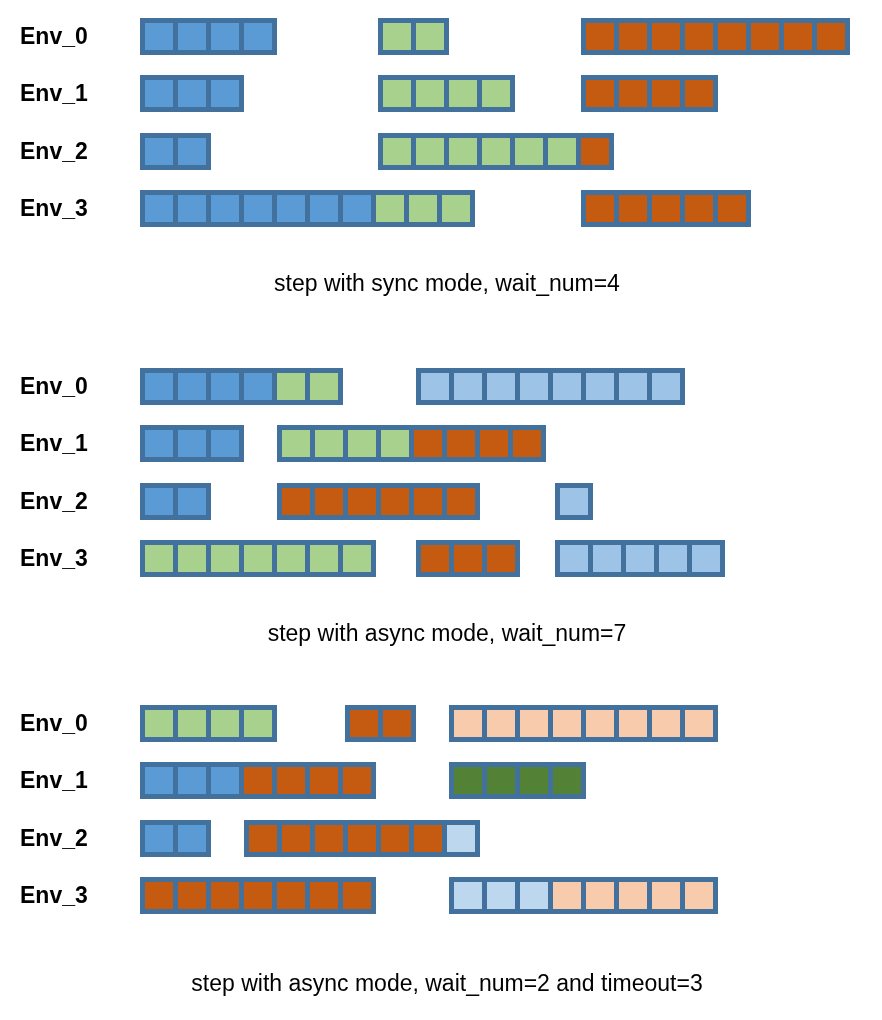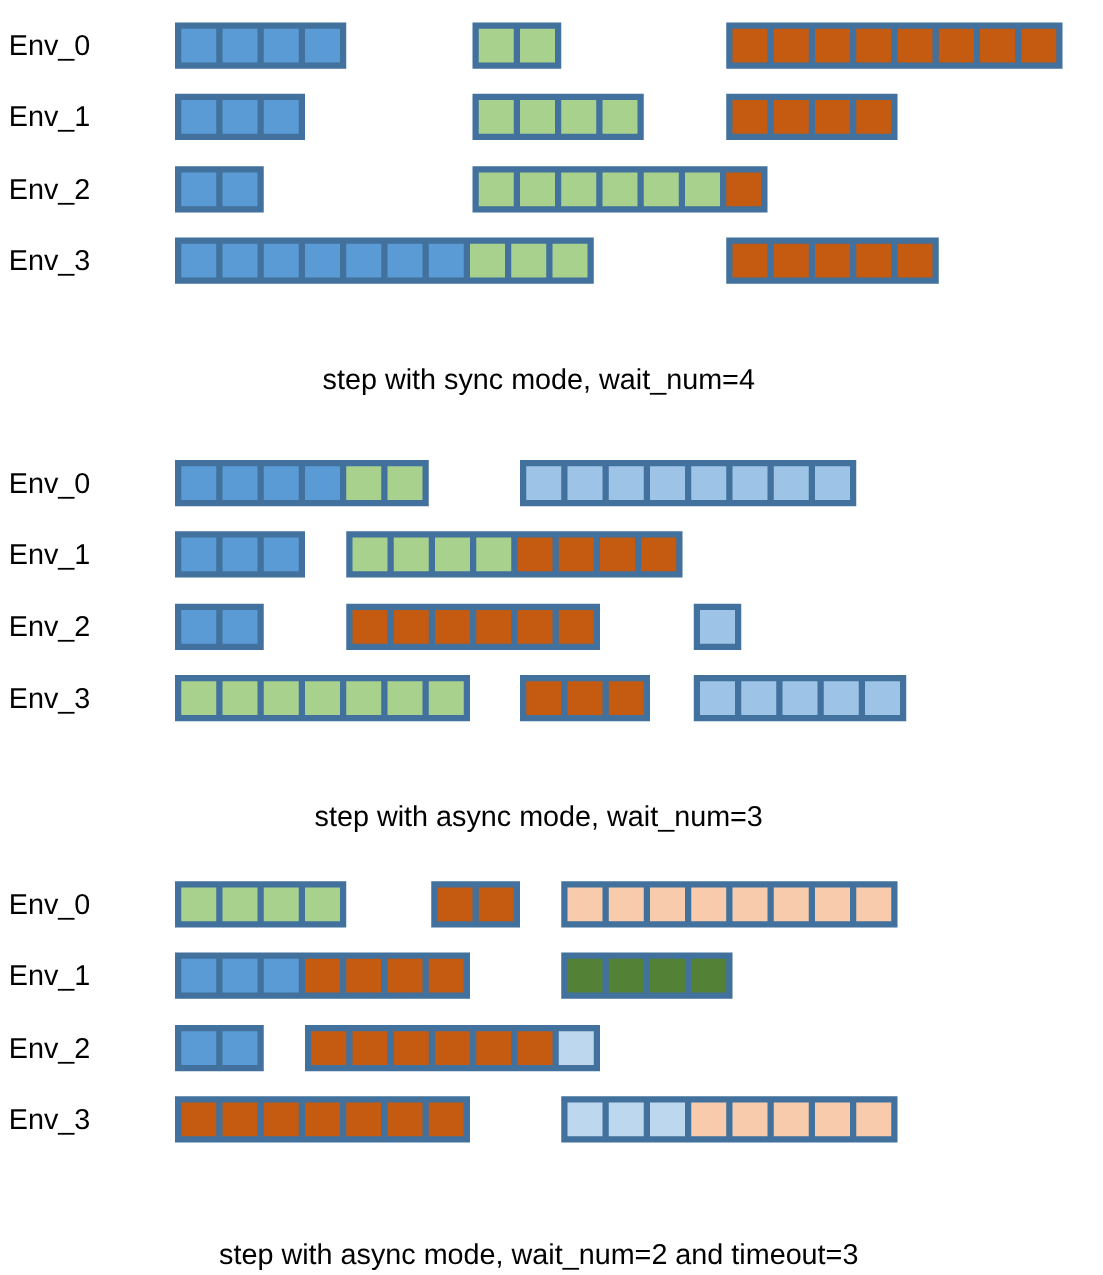--- a/index.html
+++ b/index.html
@@ -10,49 +10,49 @@
   }
   #canvas {
     position: relative;
     width: 882px;
     height: 1020px;
     background: #ffffff;
     overflow: hidden;
   }
   .env-label {
     position: absolute;
-    left: 7px;
+    left: 20px;
     width: 112px;
     font-size: 23px;
     color: #000000;
     line-height: 29px;
     white-space: nowrap;
+    font-weight: bold;
   }
   .step-bar {
     position: absolute;
     display: flex;
     gap: 5px;
     padding: 5px;
     box-sizing: border-box;
     height: 37px;
   }
   .step-cell {
     width: 28px;
     height: 27px;
     flex: 0 0 28px;
   }
   .panel-caption {
     position: absolute;
-    left: 0;
+    left: 16px;
     width: 862px;
     text-align: center;
     font-size: 23px;
     color: #000000;
     white-space: nowrap;
-    margin-top: 20px;
   }
 </style>
 </head>
 <body>
 
 <div id="canvas">
   <section>
     <div class="panel-caption" style="top: 270px;">step with sync mode, wait_num=4</div>
   <div class="env-label" style="top: 22px;">Env_0</div>
       <div class="step-bar" style="left: 140px; top: 18px; background: rgb(65, 113, 156);">
@@ -122,21 +122,21 @@
       </div>
       <div class="step-bar" style="left: 581px; top: 189.99px; background: rgb(65, 113, 156);">
         <div class="step-cell" style="background: rgb(197, 90, 17);"></div>
         <div class="step-cell" style="background: rgb(197, 90, 17);"></div>
         <div class="step-cell" style="background: rgb(197, 90, 17);"></div>
         <div class="step-cell" style="background: rgb(197, 90, 17);"></div>
         <div class="step-cell" style="background: rgb(197, 90, 17);"></div>
       </div>
     </section>
   <section>
-    <div class="panel-caption" style="top: 620px;">step with async mode, wait_num=3</div>
+    <div class="panel-caption" style="top: 620px;">step with async mode, wait_num=7</div>
   <div class="env-label" style="top: 372px;">Env_0</div>
       <div class="step-bar" style="left: 140px; top: 368px; background: rgb(65, 113, 156);">
         <div class="step-cell" style="background: rgb(91, 155, 213);"></div>
         <div class="step-cell" style="background: rgb(91, 155, 213);"></div>
         <div class="step-cell" style="background: rgb(91, 155, 213);"></div>
         <div class="step-cell" style="background: rgb(91, 155, 213);"></div>
         <div class="step-cell" style="background: rgb(169, 209, 142);"></div>
         <div class="step-cell" style="background: rgb(169, 209, 142);"></div>
       </div>
       <div class="step-bar" style="left: 416px; top: 368px; background: rgb(65, 113, 156);">

